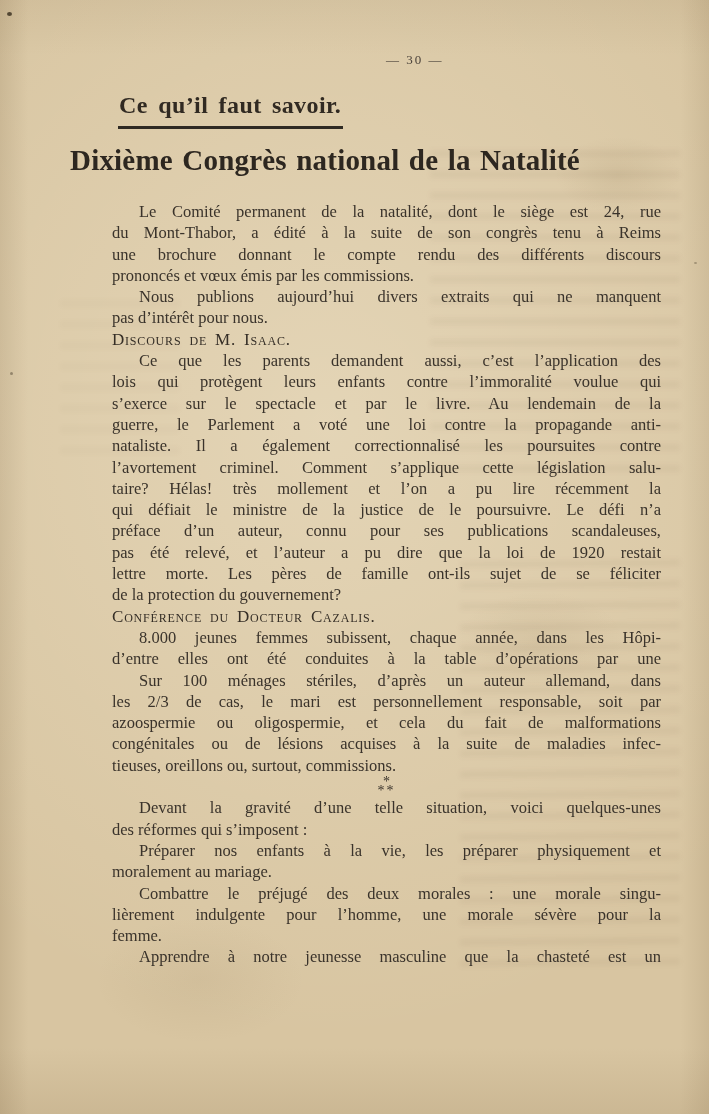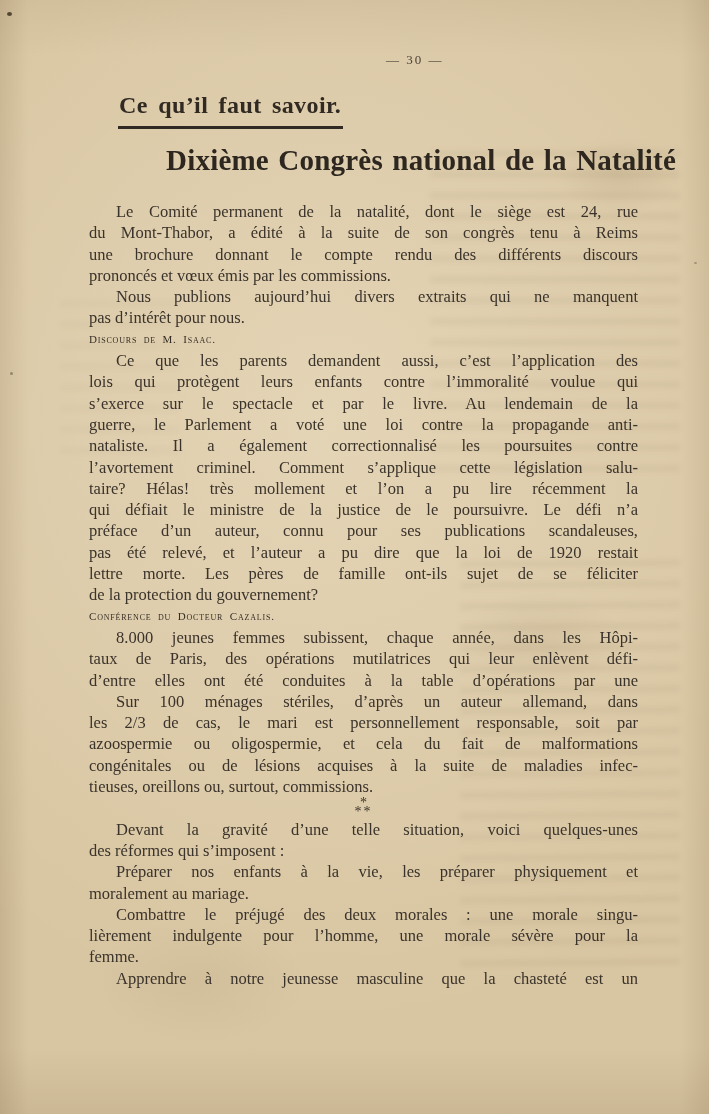--- a/index.html
+++ b/index.html
@@ -42,41 +42,41 @@
   }
   .kicker{
     position:absolute;left:110px;top:92px;
     font-size:24px;font-weight:700;letter-spacing:.4px;word-spacing:4px;
     color:#312a22;
     border-bottom:3px solid #2f2a23;
     padding:0 2px 7px 1px;
     margin-left:8px;
   }
   .title{
-    position:absolute;left:70px;right:33px;top:143px;margin:0;
-    text-align:right;
+    position:absolute;left:70px;right:25px;top:143px;margin:0;
+    text-align:left;
     font-size:29px;line-height:34px;font-weight:700;
     letter-spacing:.2px;word-spacing:2px;
     color:#2d2720;
   }
   .content{
-    position:absolute;left:89px;top:201px;width:549px;
+    position:absolute;left:112px;top:201px;width:549px;
   }
   .paragraph{margin:0;}
   .line{
     height:21.3px;line-height:21.3px;
     font-size:16.5px;
     overflow:hidden;
     white-space:normal;
   }
   .line.just{text-align:justify;text-align-last:justify;}
   .line.indent{text-indent:27px;}
   .sechead{
     height:21.3px;line-height:21.3px;
-    font-size:11px;
+    font-size:17px;
     font-variant:small-caps;
     letter-spacing:.8px;word-spacing:3px;
     color:#352e26;
   }
   .asterism{
     height:21.3px;
     display:flex;flex-direction:column;align-items:center;justify-content:center;
     color:#3a332b;
   }
   .asterism .top{font-size:14px;line-height:9px;height:9px;}
@@ -122,21 +122,20 @@
         <div class="line just">taire? Hélas! très mollement et l’on a pu lire récemment la</div>
         <div class="line just">qui défiait le ministre de la justice de le poursuivre. Le défi n’a</div>
         <div class="line just">préface d’un auteur, connu pour ses publications scandaleuses,</div>
         <div class="line just">pas été relevé, et l’auteur a pu dire que la loi de 1920 restait</div>
         <div class="line just">lettre morte. Les pères de famille ont-ils sujet de se féliciter</div>
         <div class="line">de la protection du gouvernement?</div>
       </div>
       <div class="sechead">Conférence du Docteur Cazalis.</div>
       <div class="paragraph">
         <div class="line indent just">8.000 jeunes femmes subissent, chaque année, dans les Hôpi-</div>
-        <div class="line just">taux de Paris, des opérations mutilatrices qui leur enlèvent défi-</div>
         <div class="line just">d’entre elles ont été conduites à la table d’opérations par une</div>
       </div>
       <div class="paragraph">
         <div class="line indent just">Sur 100 ménages stériles, d’après un auteur allemand, dans</div>
         <div class="line just">les 2/3 de cas, le mari est personnellement responsable, soit par</div>
         <div class="line just">azoospermie ou oligospermie, et cela du fait de malformations</div>
         <div class="line just">congénitales ou de lésions acquises à la suite de maladies infec-</div>
         <div class="line">tieuses, oreillons ou, surtout, commissions.</div>
       </div>
       <div class="asterism">

